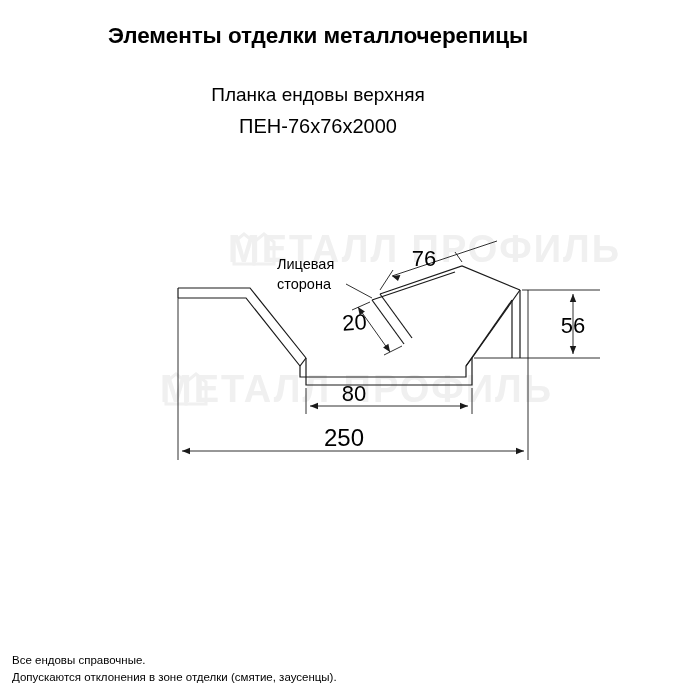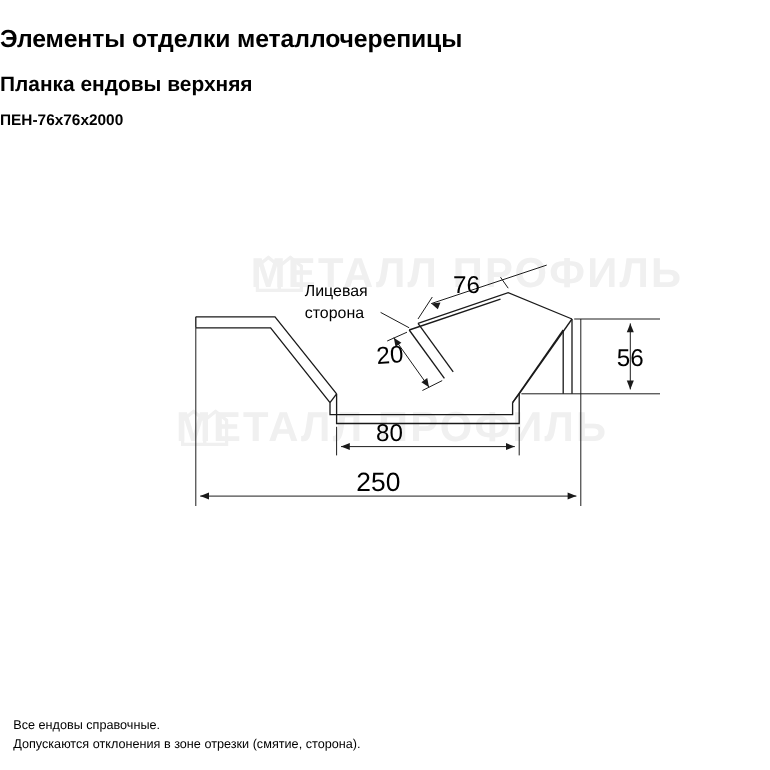--- a/index.html
+++ b/index.html
@@ -18,37 +18,37 @@
   .page {
     position: relative;
     width: 700px;
     height: 700px;
   }
   .title-block {
     position: absolute;
     top: 22px;
     left: 0;
     width: 636px;
-    text-align: left;
+    text-align: center;
   }
   .main-title {
     font-size: 22.5px;
     font-weight: bold;
     letter-spacing: -0.1px;
     line-height: 28px;
   }
   .sub-title {
     font-size: 19px;
-    font-weight: bold;
-    margin-top: 16px;
+    font-weight: normal;
+    margin-top: 33px;
     line-height: 24px;
   }
   .code-title {
-    font-size: 14px;
-    font-weight: bold;
+    font-size: 20px;
+    font-weight: normal;
     margin-top: 7px;
     line-height: 24px;
   }
   .drawing {
     position: absolute;
     top: 170px;
     left: 0;
     width: 700px;
     height: 370px;
   }
@@ -173,16 +173,16 @@
       <text x="355" y="160" font-family="Liberation Sans, sans-serif" font-size="22" fill="#000" text-anchor="middle" transform="rotate(-4 355 160)">20</text>
 
       <text x="277" y="99" font-family="Liberation Sans, sans-serif" font-size="14.5" fill="#000">Лицевая</text>
       <text x="277" y="119" font-family="Liberation Sans, sans-serif" font-size="14.5" fill="#000">сторона</text>
     </svg>
 
   </div>
 
   <div class="footer">
     <div>Все ендовы справочные.</div>
-    <div>Допускаются отклонения в зоне отрезки (смятие, сторона).</div>
+    <div>Допускаются отклонения в зоне отделки (смятие, заусенцы).</div>
   </div>
 
 </div>
 
 </body></html>

